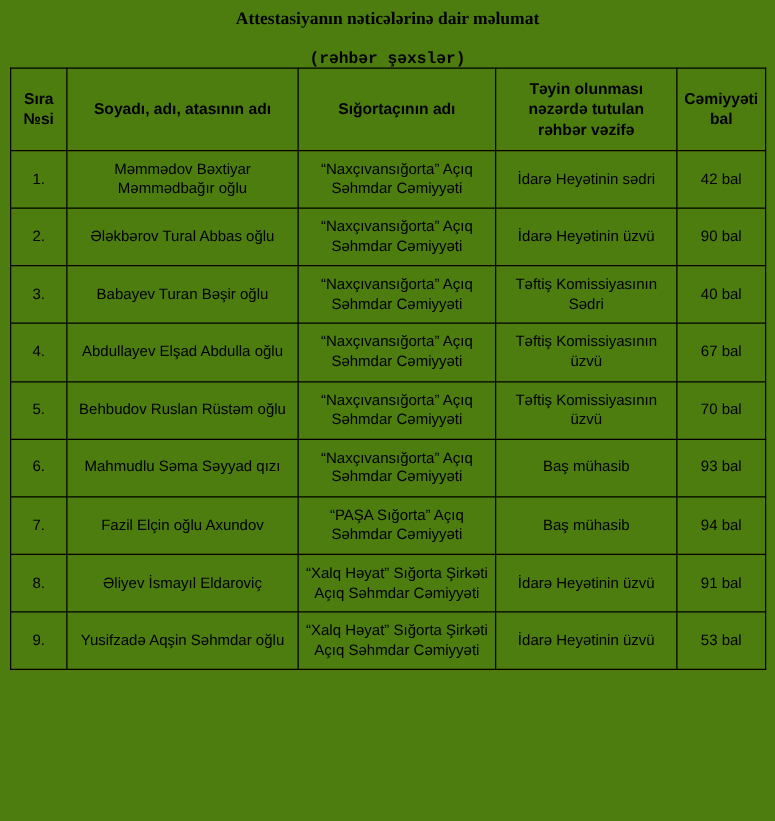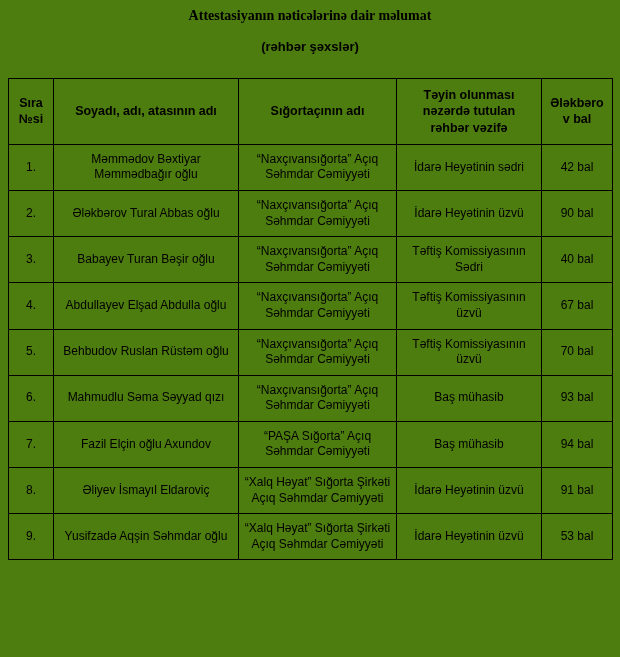--- a/index.html
+++ b/index.html
@@ -18,30 +18,29 @@
   }
   .title {
     text-align: center;
     font-family: "Liberation Serif", serif;
     font-weight: bold;
     font-size: 14px;
     margin-top: 2px;
   }
   .subtitle {
     text-align: center;
-    font-family: Liberation Sans, sans-serif;
+    font-family: Liberation Mono, monospace;
     font-weight: bold;
     font-size: 13px;
     margin-top: 15px;
   }
   table.results {
     border-collapse: collapse;
     table-layout: fixed;
     width: 604px;
-    margin-top: 24px;
   }
   table.results th,
   table.results td {
     border: 1px solid #000000;
     font-size: 12px;
     line-height: 1.3;
     padding: 7px 5px;
     text-align: center;
     vertical-align: middle;
     word-wrap: break-word;
@@ -75,21 +74,21 @@
       <col style="width:158px">
       <col style="width:145px">
       <col style="width:71px">
     </colgroup>
     <thead>
       <tr>
         <th class="align-left">Sıra №si</th>
         <th>Soyadı, adı, atasının adı</th>
         <th>Sığortaçının adı</th>
         <th>Təyin olunması nəzərdə tutulan rəhbər vəzifə</th>
-        <th class="align-left">Ələkbərov bal</th>
+        <th class="align-left">Cəmiyyəti bal</th>
       </tr>
     </thead>
     <tbody>
         <tr>
     <td class="cell-no">1.</td>
     <td>Məmmədov Bəxtiyar Məmmədbağır oğlu</td>
     <td>“Naxçıvansığorta” Açıq Səhmdar Cəmiyyəti</td>
     <td>İdarə Heyətinin sədri</td>
     <td>42 bal</td>
   </tr>

